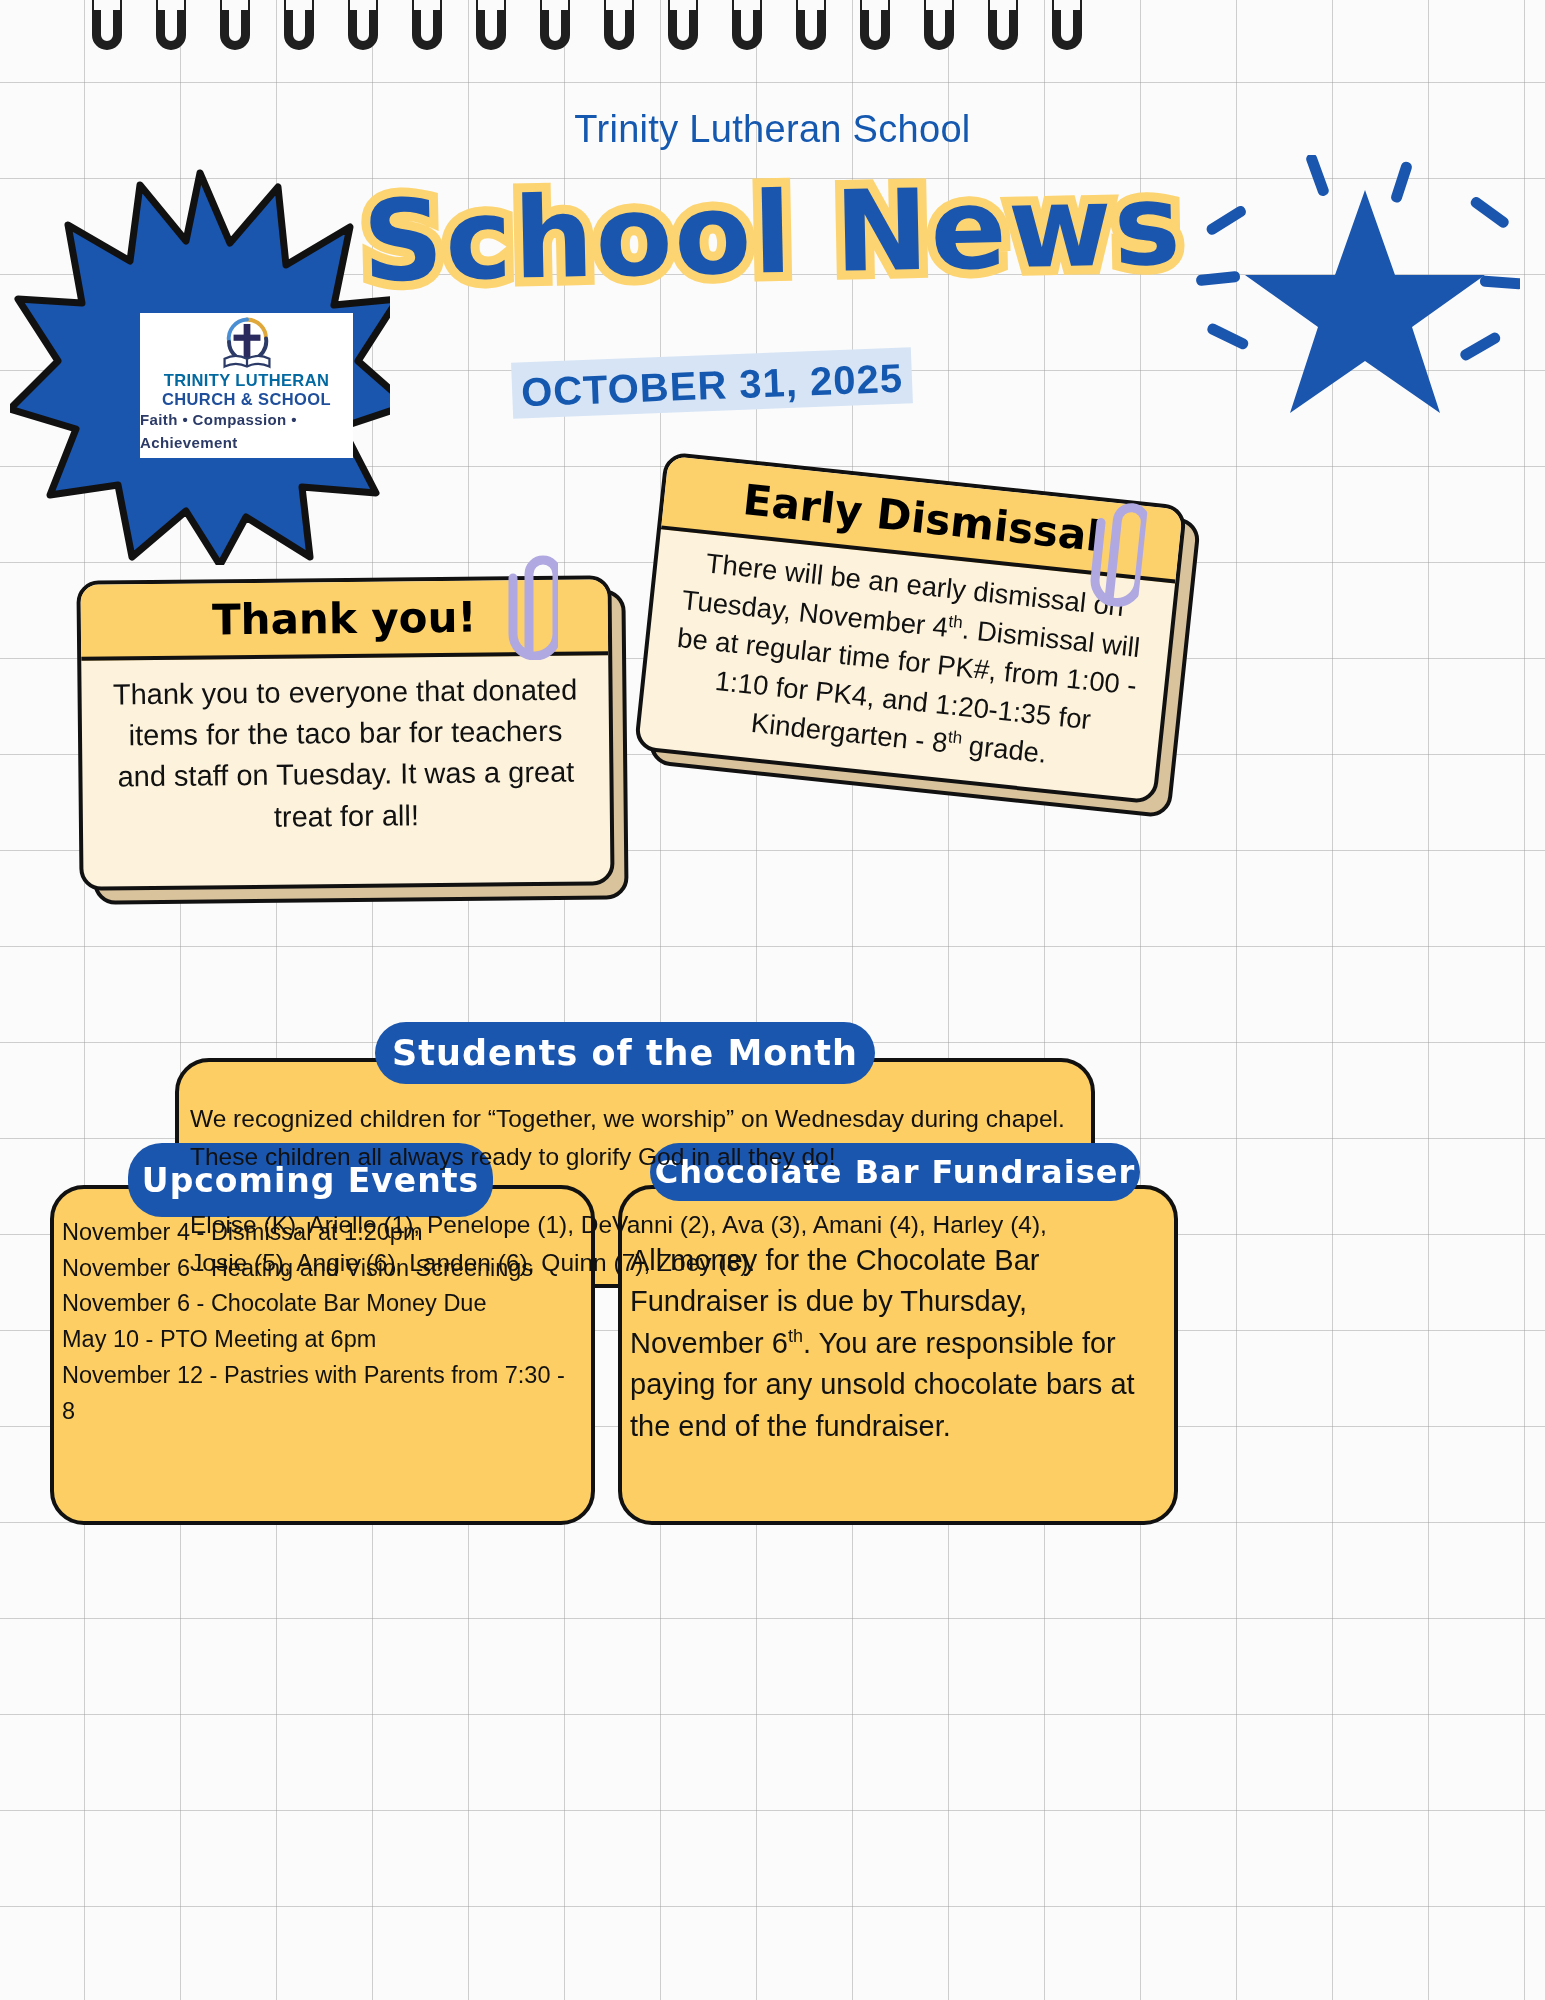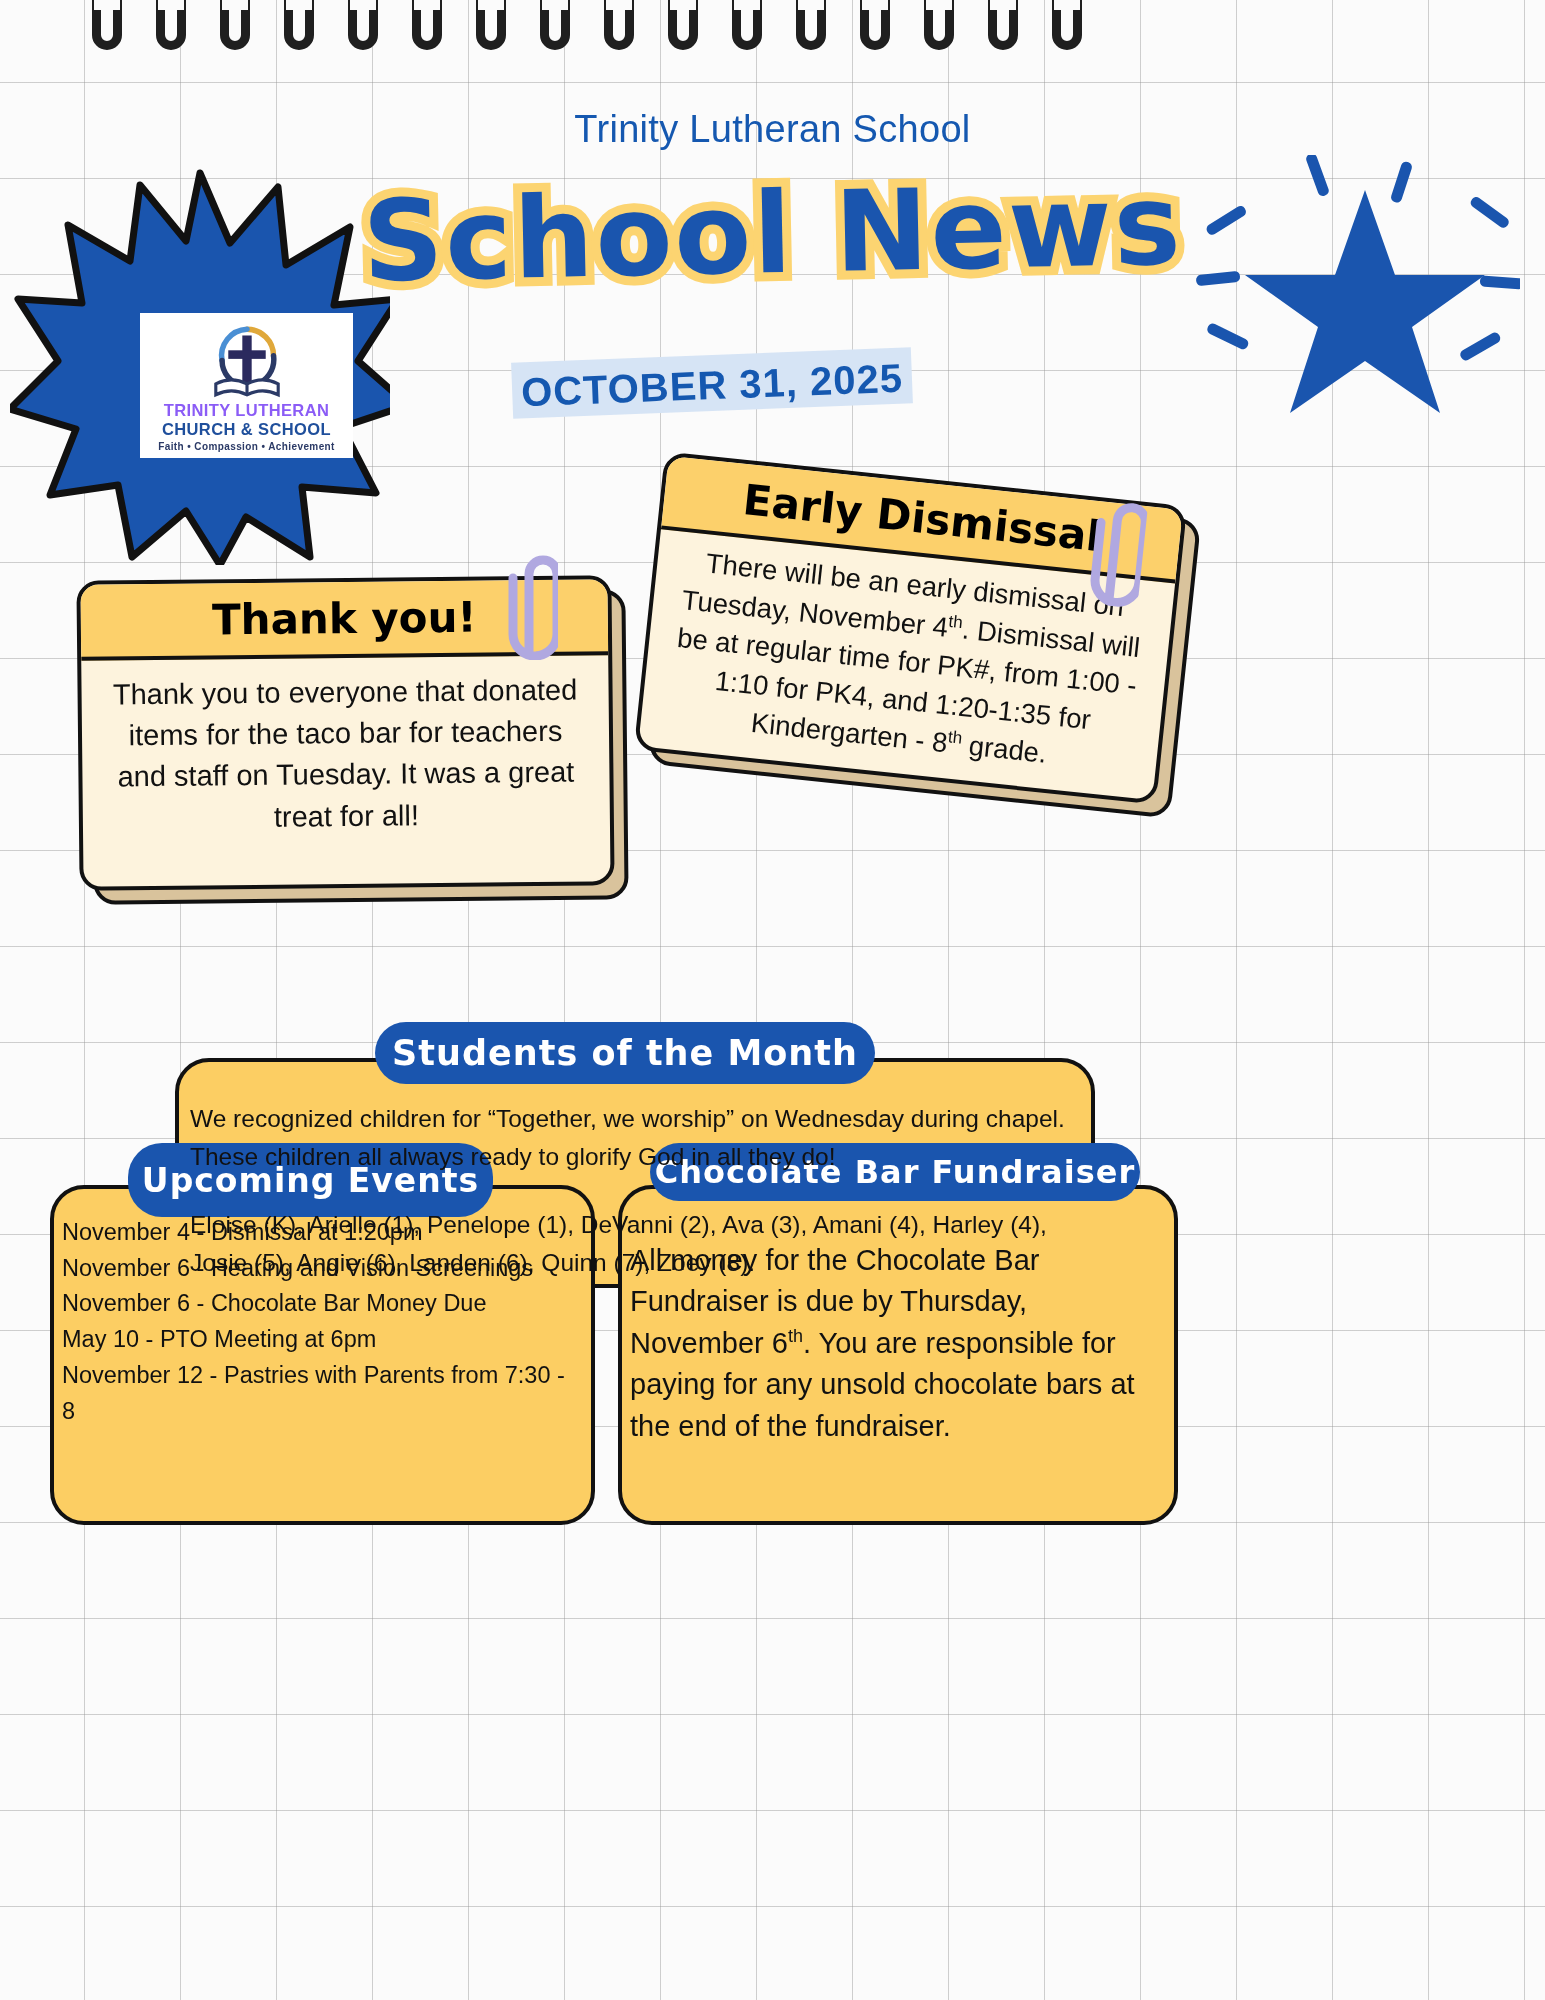--- a/index.html
+++ b/index.html
@@ -80,23 +80,23 @@
   #star-deco{position:absolute;right:25px;top:155px;width:330px;height:290px;z-index:14;}
 
   
   #logo-card{
     position:absolute;left:140px;top:313px;width:213px;height:145px;
     background:#ffffff;z-index:18;
     display:flex;flex-direction:column;align-items:center;justify-content:flex-end;
     padding-bottom:4px;box-sizing:border-box;
   }
   #logo-mark{width:78px;height:78px;margin-top:2px;}
-  .logo-l1{font-size:16.5px;font-weight:bold;color:#8b5cf6;letter-spacing:.4px;line-height:1.15;}
+  .logo-l1{font-size:16.5px;font-weight:bold;color:#0369a1;letter-spacing:.4px;line-height:1.15;}
   .logo-l2{font-size:16.5px;font-weight:bold;color:#1f4f9c;letter-spacing:.4px;line-height:1.15;}
-  .logo-l3{font-size:10px;font-weight:bold;color:#2b3a66;letter-spacing:.4px;line-height:1.5;}
+  .logo-l3{font-size:15px;font-weight:bold;color:#2b3a66;letter-spacing:.4px;line-height:1.5;}
 
   
   .note{
     position:absolute;border:4px solid #111;border-radius:22px;
     background:#fdf3dd;box-sizing:border-box;overflow:hidden;
     z-index:25;
   }
   .note-head{
     background:#fcd06b;border-bottom:4px solid #111;
     display:flex;align-items:center;justify-content:center;

